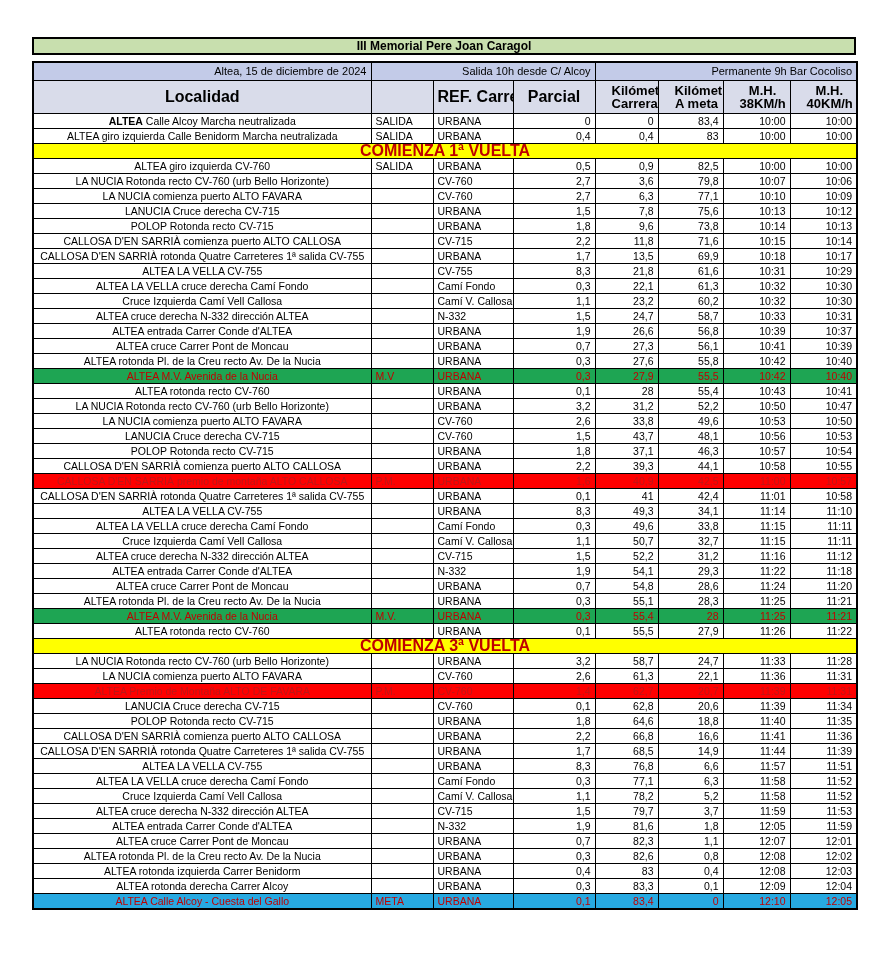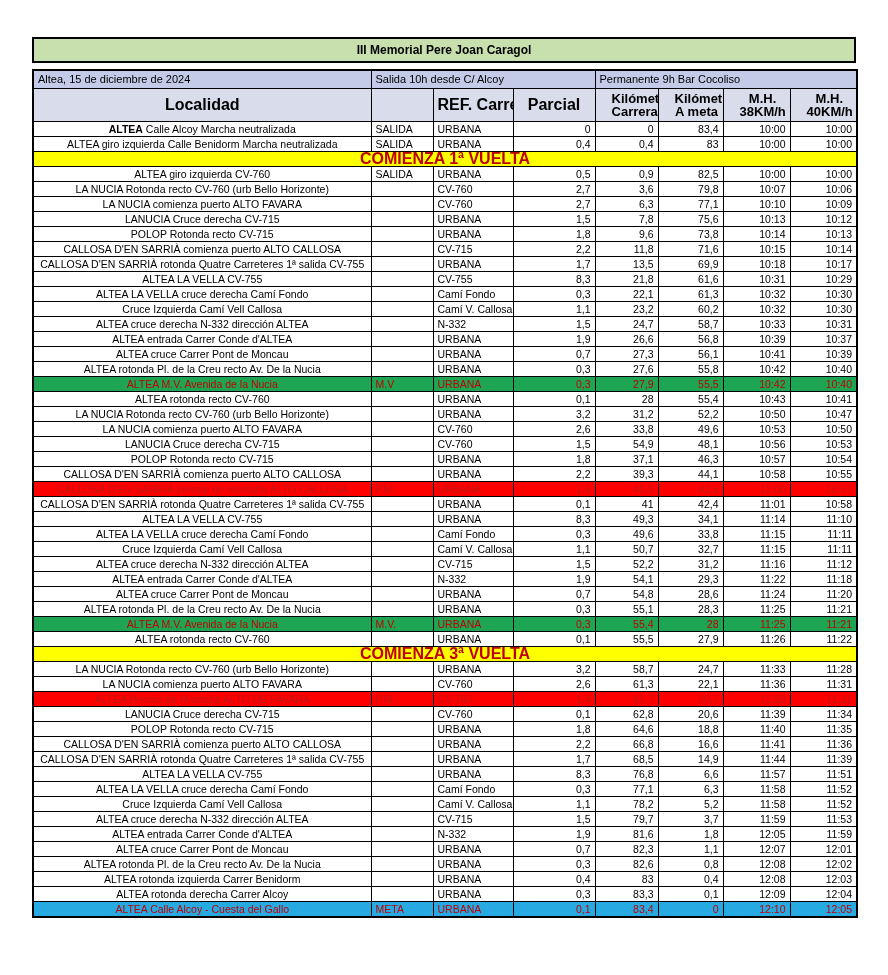--- a/index.html
+++ b/index.html
@@ -4,34 +4,34 @@
 <style>
   html,body{margin:0;padding:0;background:#fff;}
   body{
     width:888px;height:975px;overflow:hidden;
     font-family:"Liberation Sans",sans-serif;color:#000;
     box-sizing:border-box;padding:37px 0 0 32px;
   }
   .doc{width:824px;}
   .title-bar{
     box-sizing:border-box;border:2px solid #000;background:var(--title_bg);
-    height:26px;display:flex;align-items:center;justify-content:center;
+    height:18px;display:flex;align-items:center;justify-content:center;
     font-weight:bold;font-size:12px;
   }
   .gap{height:6px;}
   table{
     border-collapse:collapse;table-layout:fixed;width:824px;
     font-size:10.5px;
   }
   table, td, th{border:1px solid #000;}
   table{border-width:2px;}
   td, th{padding:0 4px;overflow:hidden;white-space:nowrap;box-sizing:border-box;}
   
   tr.info td{
-    background:var(--info_bg);height:18px;text-align:left;font-size:11px;margin-top:12px;
+    background:var(--info_bg);height:18px;text-align:right;font-size:11px;margin-top:12px;
   }
   
   tr.head th{
     background:var(--header_bg);height:33px;text-align:center;
     font-weight:bold;font-size:16px;vertical-align:middle;line-height:13px;
   }
   tr.head th.two{font-size:13px;padding-left:16px;}
   
   tbody td{height:14.8px;line-height:14px;}
   td.loc{text-align:center;}
@@ -282,21 +282,21 @@
           <td class="num">33,8</td>
           <td class="num">49,6</td>
           <td class="num">10:53</td>
           <td class="num">10:50</td>
         </tr>
         <tr>
           <td class="loc">LANUCIA Cruce derecha CV-715</td>
           <td class="tag"></td>
           <td class="ref">CV-760</td>
           <td class="num">1,5</td>
-          <td class="num">54,9</td>
+          <td class="num">43,7</td>
           <td class="num">48,1</td>
           <td class="num">10:56</td>
           <td class="num">10:53</td>
         </tr>
         <tr>
           <td class="loc">POLOP Rotonda recto CV-715</td>
           <td class="tag"></td>
           <td class="ref">URBANA</td>
           <td class="num">1,8</td>
           <td class="num">37,1</td>

